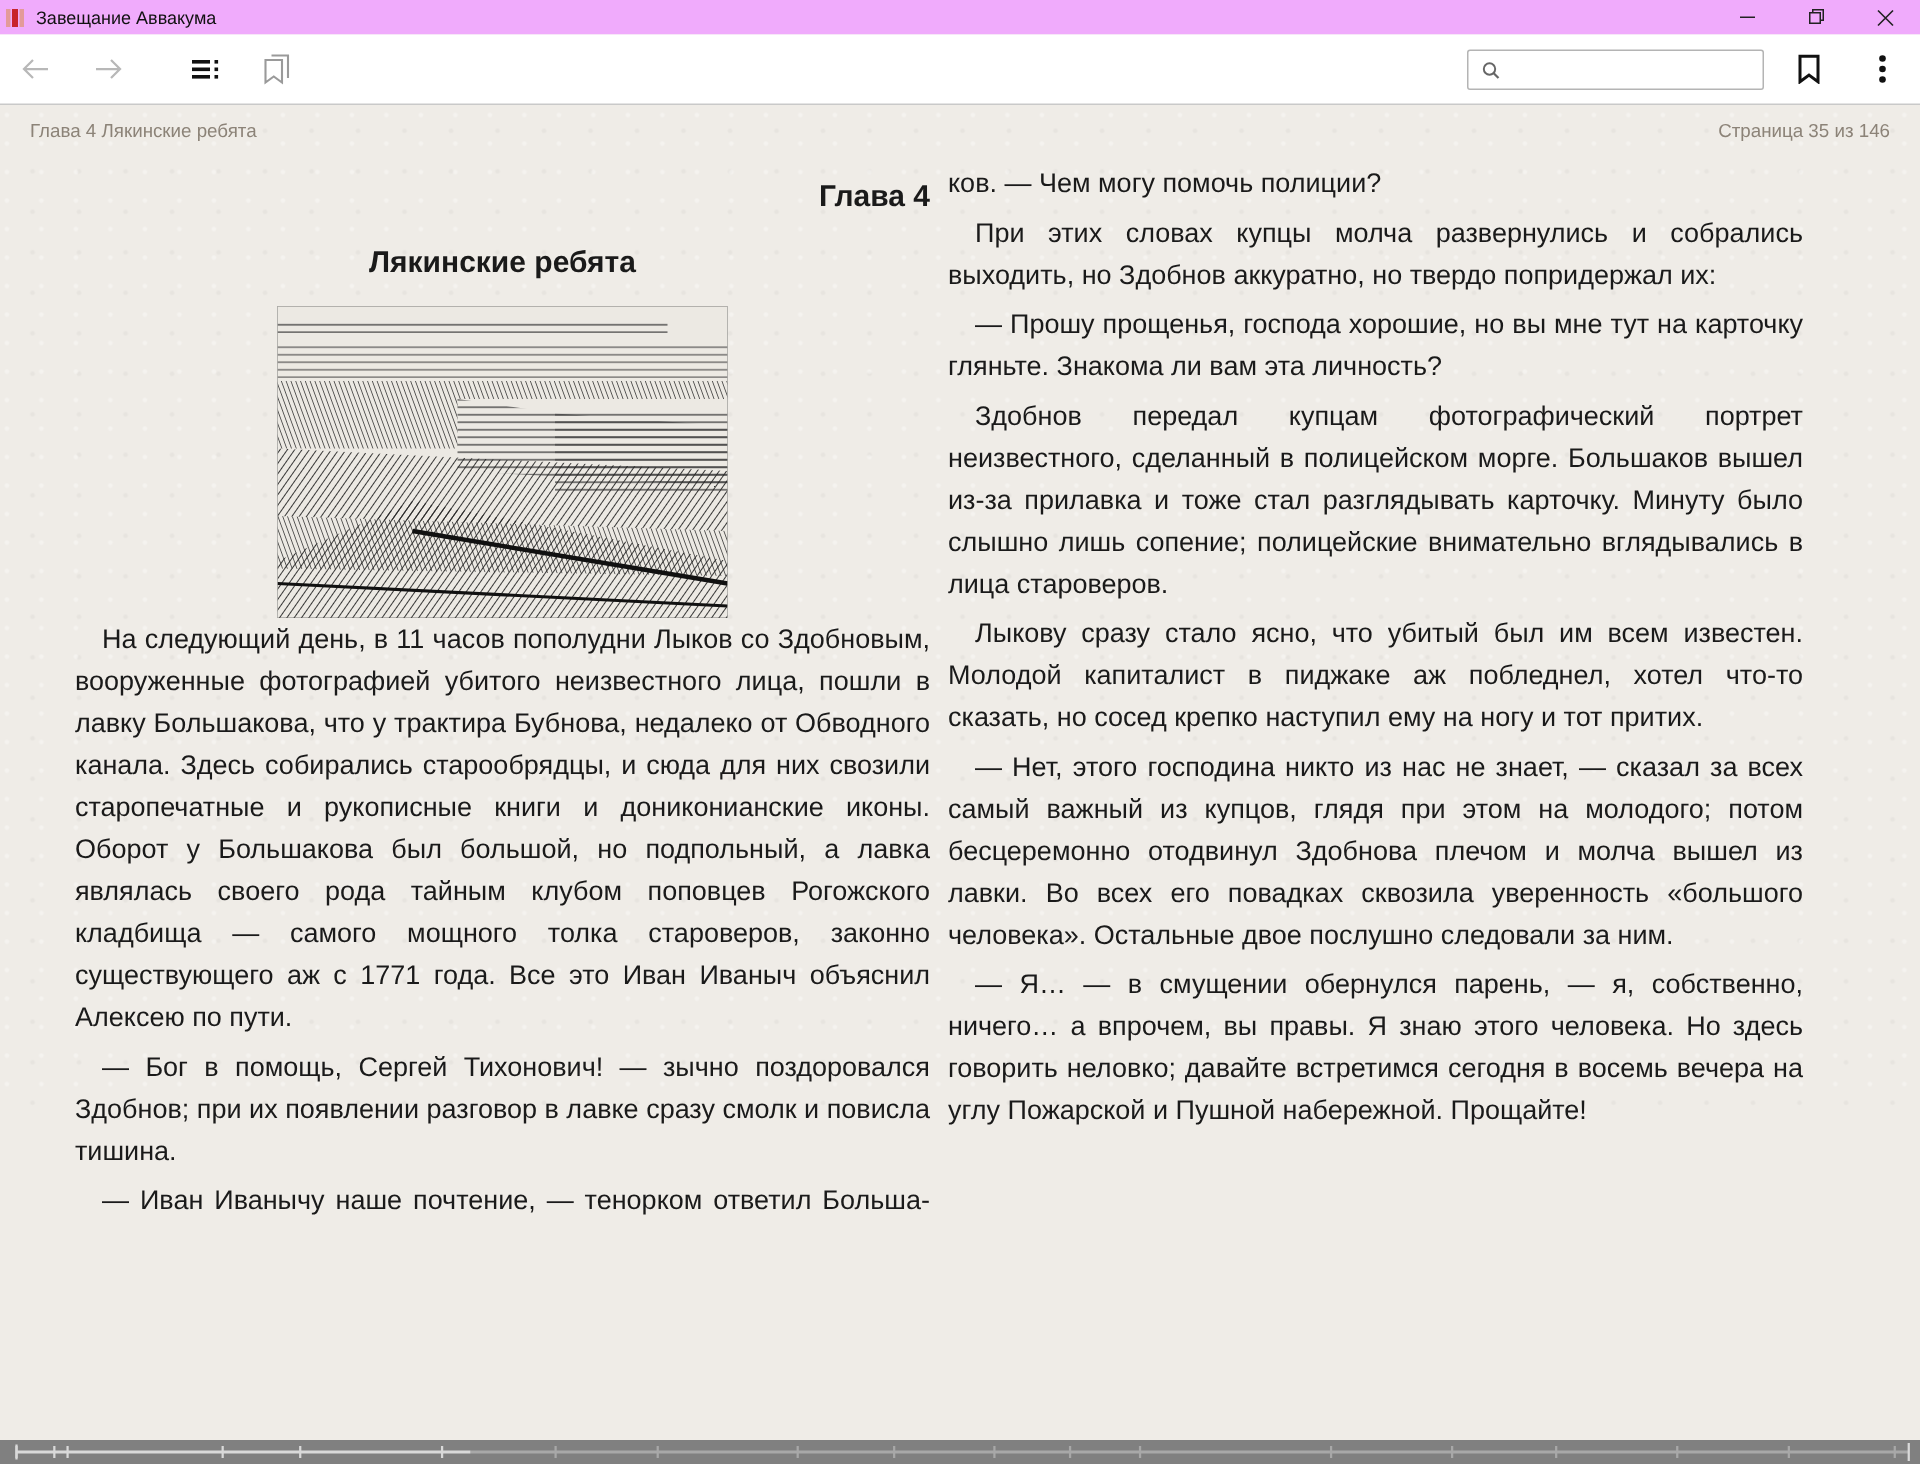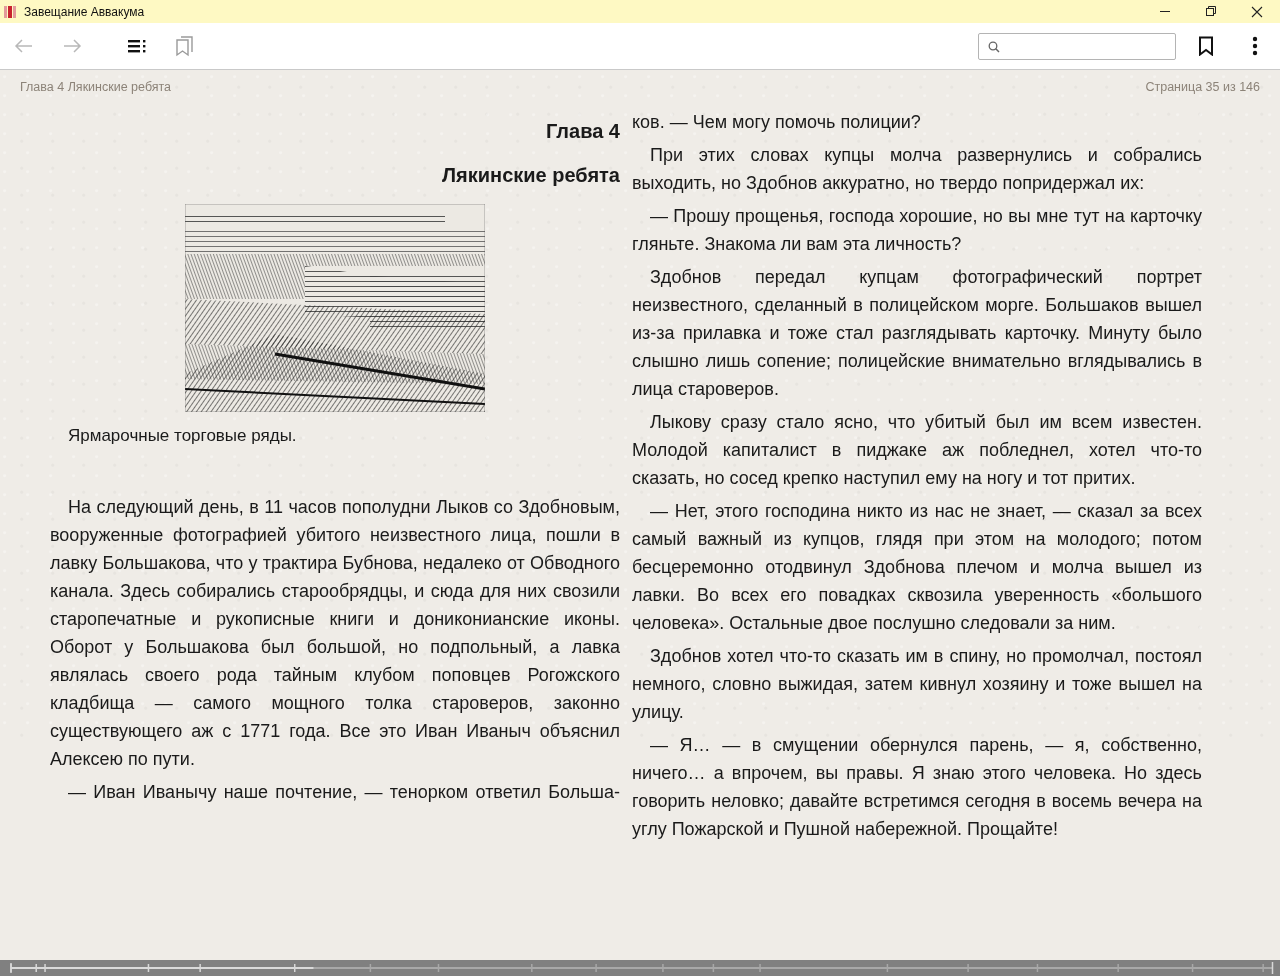--- a/index.html
+++ b/index.html
@@ -1,20 +1,20 @@
 <!DOCTYPE html>
 <html><head>
 <meta charset="utf-8">
 <style>
   * { box-sizing: border-box; margin: 0; padding: 0; }
   html, body { width: 1280px; height: 976px; overflow: hidden; background: #efece7; }
   body { font-family: "Liberation Sans", sans-serif; color: #1a1a1a; position: relative; }
 
   
-  .titlebar { position: absolute; left: 0; top: 0; width: 1280px; height: 23px; background: #fef9c3; display: flex; align-items: center; }
+  .titlebar { position: absolute; left: 0; top: 0; width: 1280px; height: 23px; background: #f0abfc; display: flex; align-items: center; }
   .app-icon { width: 14px; height: 14px; margin-left: 4px; margin-right: 6px; display: flex; gap: 1px; align-items: center; }
   .app-icon span { display: block; height: 12px; }
   .app-icon .p1 { width: 3px; background: #e39a9a; }
   .app-icon .p2 { width: 4px; background: #c8232c; }
   .app-icon .p3 { width: 3px; background: #e39a9a; }
   .title-text { font-size: 12px; color: #111; }
   .win-controls { position: absolute; right: 0; top: 0; height: 23px; display: flex; }
   .win-btn { width: 46px; height: 23px; display: flex; align-items: center; justify-content: center; color: #222; font-size: 14px; cursor: default; }
 
   
@@ -34,21 +34,21 @@
   .running-head-left { position: absolute; left: 20px; top: 9px; font-size: 12.5px; color: #8c8378; }
   .running-head-right { position: absolute; right: 20px; top: 9px; font-size: 12.5px; color: #8c8378; }
 
   .col { position: absolute; top: 36px; width: 570px; font-size: 18px; line-height: 28px; text-align: justify; }
   .col-left { left: 50px; }
   .col-right { left: 632px; top: 37px; }
   .col p { text-indent: 18px; margin-bottom: 5px; }
   .col p.cont { text-indent: 0; }
 
   .chapter-title { text-align: right; font-weight: bold; font-size: 20px; line-height: 28px; margin-top: 10px; }
-  .chapter-sub { text-align: right; font-weight: bold; font-size: 20px; line-height: 28px; margin-top: 16px; }
+  .chapter-sub { text-align: center; font-weight: bold; font-size: 20px; line-height: 28px; margin-top: 16px; }
   .illustration { display: block; margin: 15px auto 0 auto; width: 300px; height: 208px; }
   .caption { font-size: 17px; line-height: 28px; margin-left: 18px; margin-top: 10px; margin-bottom: 43px; text-align: left; }
 
   
   .progress { position: absolute; left: 0; top: 960px; width: 1280px; height: 16px; background: #808080; }
   .progress svg { position: absolute; left: 0; top: 0; }
 </style>
 </head>
 <body>
 
@@ -157,34 +157,33 @@
       <path d="M120 62 L190 72 L300 80 L300 120 L120 110Z" fill="url(#hatch3)"></path>
       <rect x="185" y="70" width="115" height="55" fill="url(#hatch3)"></rect>
       <path d="M0 95 L300 110 L300 150 L0 140Z" fill="url(#hatch1)"></path>
       <path d="M0 140 L300 150 L300 180 L0 175Z" fill="url(#hatch2)"></path>
       <path d="M0 170 L90 130 L300 170 L300 208 L0 208Z" fill="url(#hatch1)"></path>
       <path d="M90 150 L300 185" stroke="#111" stroke-width="3"></path>
       <path d="M0 185 L300 200" stroke="#111" stroke-width="2"></path>
       <rect x="0" y="0" width="300" height="208" fill="none" stroke="#555" stroke-width="0.5"></rect>
     </svg>
 
-    <div class="caption">Ярмарочные торговые ряды.</div>
 
     <p>На следующий день, в 11 часов пополудни Лыков со Здобновым, вооруженные фотографией убитого неизвестного лица, пошли в лавку Большакова, что у трактира Бубнова, недалеко от Обводного канала. Здесь собирались старообрядцы, и сюда для них свозили старопечатные и рукописные книги и дониконианские иконы. Оборот у Большакова был большой, но подпольный, а лавка являлась своего рода тайным клубом поповцев Рогожского кладбища — самого мощного толка староверов, законно существующего аж с 1771 года. Все это Иван Иваныч объяснил Алексею по пути.</p>
+    <p>— Бог в помощь, Сергей Тихонович! — зычно поздоровался Здобнов; при их появлении разговор в лавке сразу смолк и повисла тишина.</p>
     <p style="text-align-last: justify;">— Иван Иванычу наше почтение, — тенорком ответил Больша-</p>
   </div>
 
   <div class="col col-right">
     <p class="cont">ков. — Чем могу помочь полиции?</p>
     <p>При этих словах купцы молча развернулись и собрались выходить, но Здобнов аккуратно, но твердо попридержал их:</p>
     <p>— Прошу прощенья, господа хорошие, но вы мне тут на карточку гляньте. Знакома ли вам эта личность?</p>
     <p>Здобнов передал купцам фотографический портрет неизвестного, сделанный в полицейском морге. Большаков вышел из-за прилавка и тоже стал разглядывать карточку. Минуту было слышно лишь сопение; полицейские внимательно вглядывались в лица староверов.</p>
     <p>Лыкову сразу стало ясно, что убитый был им всем известен. Молодой капиталист в пиджаке аж побледнел, хотел что-то сказать, но сосед крепко наступил ему на ногу и тот притих.</p>
     <p>— Нет, этого господина никто из нас не знает, — сказал за всех самый важный из купцов, глядя при этом на молодого; потом бесцеремонно отодвинул Здобнова плечом и молча вышел из лавки. Во всех его повадках сквозила уверенность «большого человека». Остальные двое послушно следовали за ним.</p>
-    <p>Здобнов хотел что-то сказать им в спину, но промолчал, постоял немного, словно выжидая, затем кивнул хозяину и тоже вышел на улицу.</p>
     <p>— Я… — в смущении обернулся парень, — я, собственно, ничего… а впрочем, вы правы. Я знаю этого человека. Но здесь говорить неловко; давайте встретимся сегодня в восемь вечера на углу Пожарской и Пушной набережной. Прощайте!</p>
   </div>
 </div>
 
 <div class="progress">
   <svg id="progress-svg" width="1280" height="16">
       <line x1="313.64" y1="8" x2="1272" y2="8" stroke="#a8a8a8" stroke-width="2"></line>
       <line x1="11" y1="8" x2="313.64" y2="8" stroke="#d9d9d9" stroke-width="2"></line>
       <line x1="11" y1="4" x2="11" y2="12" stroke="#d9d9d9" stroke-width="1.5"></line>
       <line x1="36.22" y1="4" x2="36.22" y2="12" stroke="#d9d9d9" stroke-width="1.5"></line>

